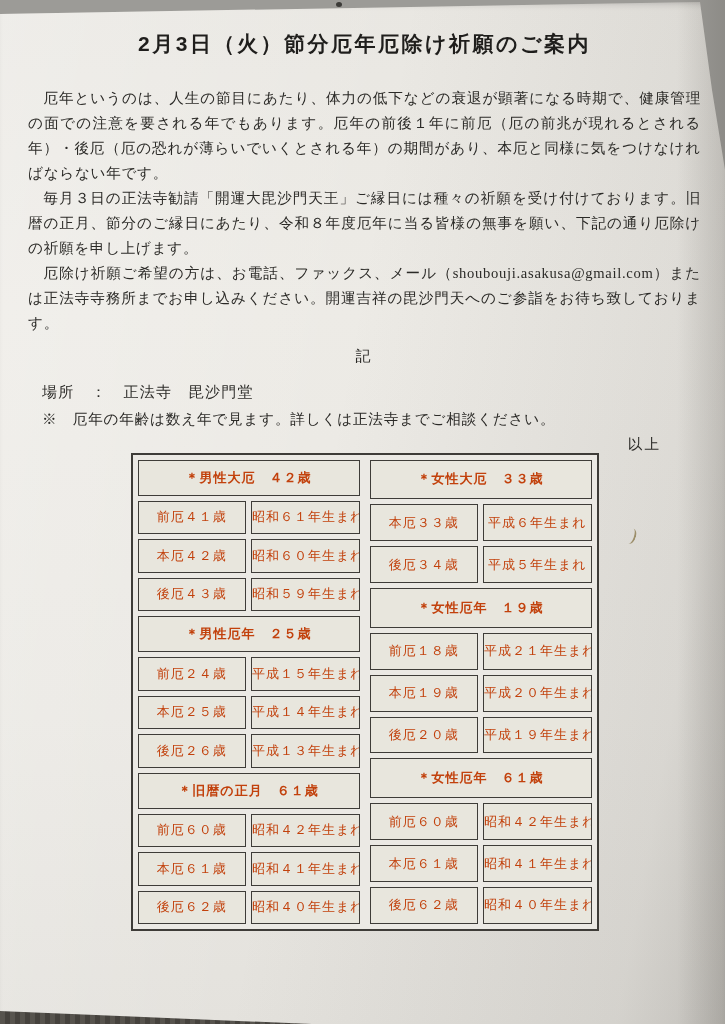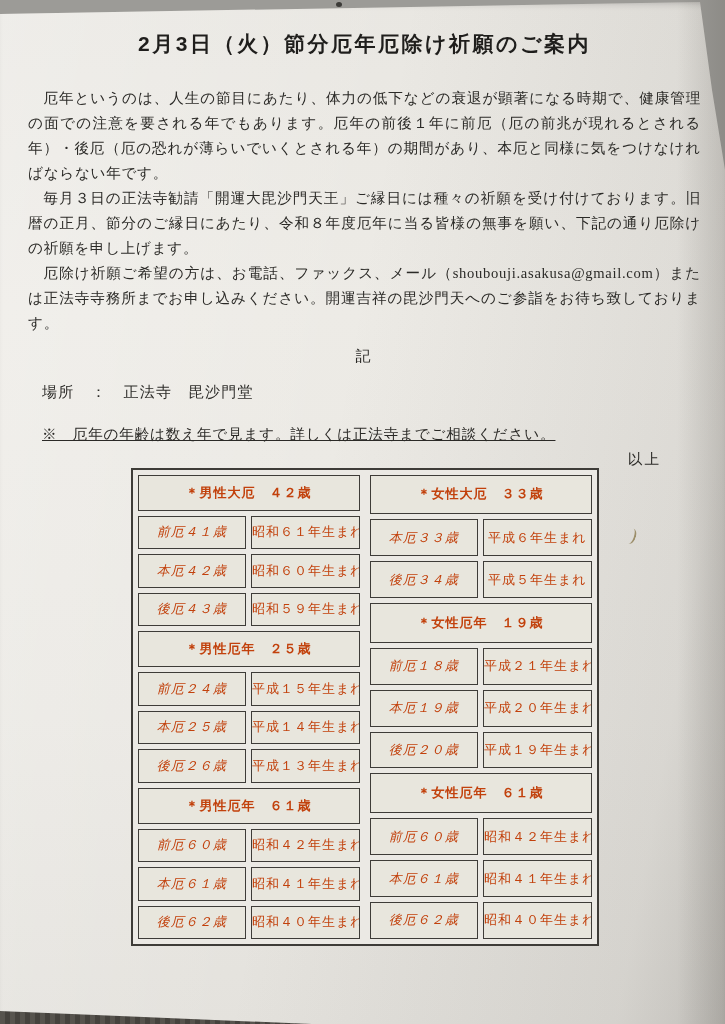--- a/index.html
+++ b/index.html
@@ -58,21 +58,21 @@
   .paragraphs{margin-top:28px;}
   .para{
     font-size:14.6px;line-height:25px;letter-spacing:.7px;
     text-align:justify;color:var(--text);
   }
   .ki{
     margin-top:11px;text-align:center;font-size:15px;letter-spacing:3px;
   }
   .details{margin-top:13px;padding-left:14px;}
   .detail-line{font-size:15px;line-height:27.5px;letter-spacing:1.3px;}
-  .notes{margin-top:15px;padding-left:14px;text-decoration:underline;}
+  .notes{padding-left:14px;}
   .note-line{font-size:14.6px;line-height:25px;letter-spacing:.8px;position:relative;}
   .ijou{position:absolute;right:40px;top:0;letter-spacing:2px;}
   
   .yaku-wrap{
     width:468px;margin:21px auto 0 auto;
     border:2px solid var(--cell-border);
     display:flex;
     background:var(--paper);
     font-family:"Liberation Sans","DejaVu Sans",sans-serif;
   }
@@ -84,21 +84,21 @@
     border:1.5px solid var(--cell-border);
     text-align:center;vertical-align:middle;
     font-size:13px;letter-spacing:1px;color:#c2410c;
     background:var(--cell-bg);
     overflow:hidden;white-space:nowrap;
   }
   td.hdr{
     background:var(--header-bg);
     height:36px;font-weight:600;letter-spacing:1.5px;
   }
-  td.lab{width:86px;height:22px;font-style:italic;}
+  td.lab{width:86px;height:22px;}
   td.val{width:124px;height:33.5px;}
 </style>
 </head>
 <body>
 
 <div class="backdrop-bottom"></div>
 <div class="backdrop-dot"></div>
 
 <div class="paper"></div>
 
@@ -152,21 +152,21 @@
           </tr>
           <tr>
             <td class="lab">本厄２５歳</td>
             <td class="val">平成１４年生まれ</td>
           </tr>
           <tr>
             <td class="lab">後厄２６歳</td>
             <td class="val">平成１３年生まれ</td>
           </tr>
           <tr>
-            <td colspan="2" class="hdr">＊男性厄年　６１歳</td>
+            <td colspan="2" class="hdr">＊旧暦の正月　６１歳</td>
           </tr>
           <tr>
             <td class="lab">前厄６０歳</td>
             <td class="val">昭和４２年生まれ</td>
           </tr>
           <tr>
             <td class="lab">本厄６１歳</td>
             <td class="val">昭和４１年生まれ</td>
           </tr>
           <tr>

